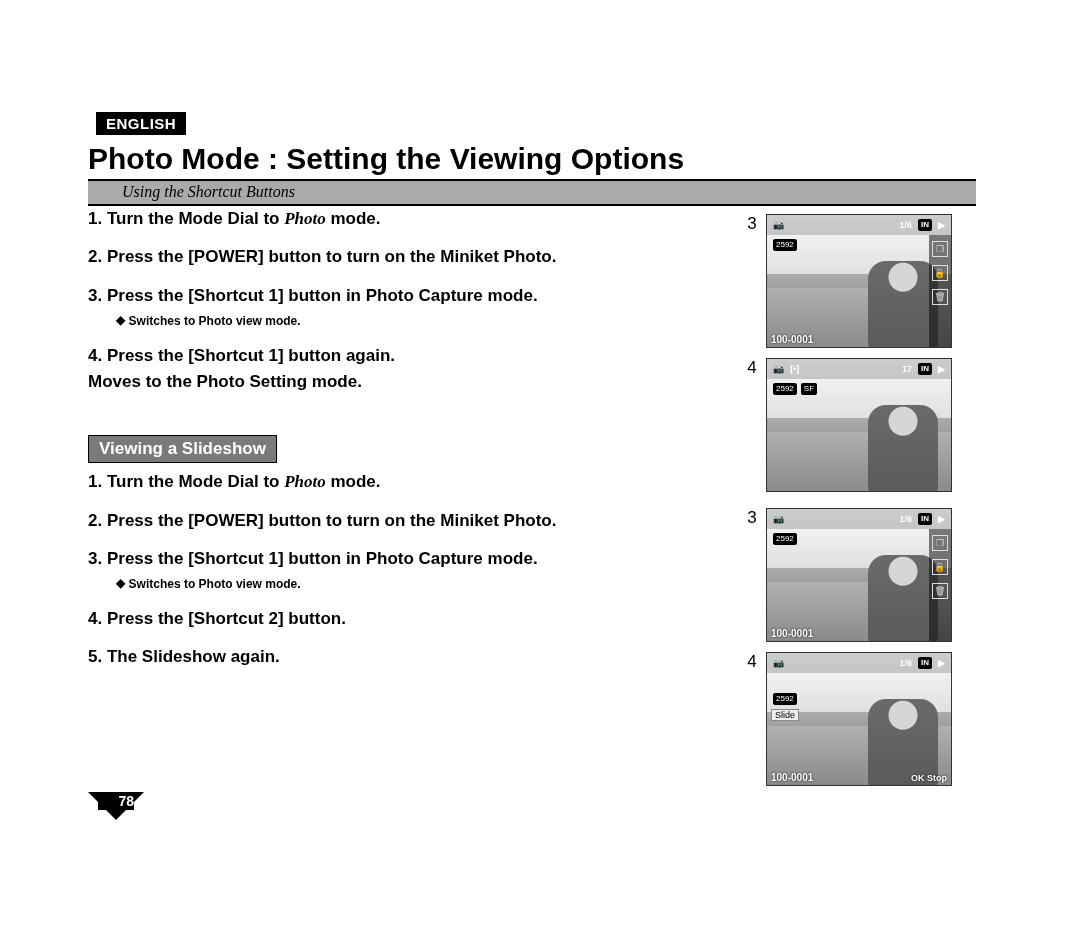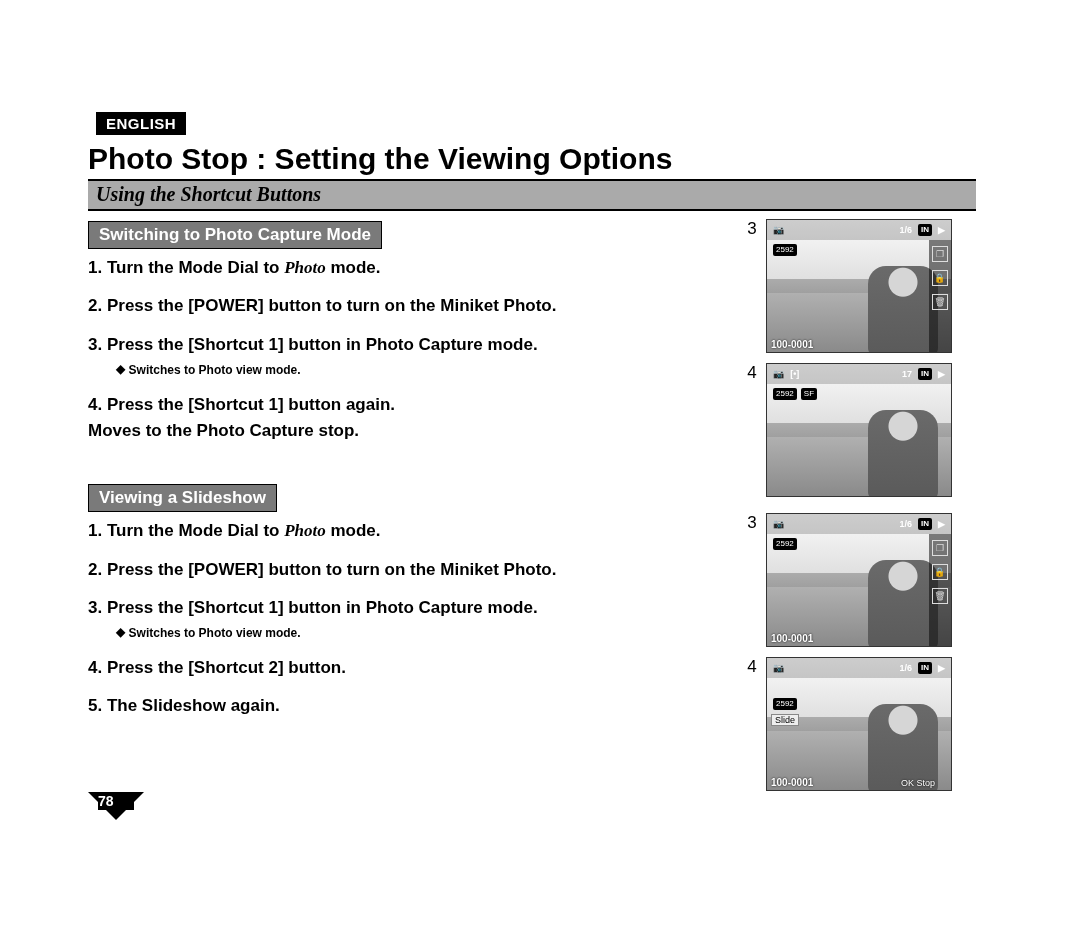--- a/index.html
+++ b/index.html
@@ -40,23 +40,24 @@
   }
   .subtitle-bar {
     background: #aaa;
     padding: 2px 8px 3px 8px;
     margin: 0;
     border-bottom: 2px solid #000;
   }
   .subtitle {
     font-family: "Times New Roman", serif;
     font-style: italic;
-    font-weight: bold;
-    font-size: 20px;
+    font-weight: normal;
+    font-size: 16px;
     color: #000;
+    margin-left: 26px;
   }
   .section-badge {
     display: inline-block;
     background: #7a7a7a;
     color: #fff;
     border: 1px solid #000;
     font-weight: bold;
     font-size: 17px;
     padding: 3px 10px;
     margin-top: 10px;
@@ -121,21 +122,21 @@
   .pn-box {
     position: absolute;
     top: -28px;
     left: -18px;
     width: 36px;
     height: 18px;
     background: #000;
     color: #fff;
     font-weight: bold;
     font-size: 14px;
-    text-align: left;
+    text-align: right;
     line-height: 18px;
   }
 
   
   .fig {
     position: relative;
     margin-bottom: 10px;
   }
   .fig .tag {
     position: absolute;
@@ -173,66 +174,65 @@
   .rightbar {
     position:absolute; right:0; top:20px; bottom:0; width:22px;
     background: rgba(0,0,0,0.5);
     display:flex; flex-direction:column; align-items:center; gap:8px; padding-top:6px;
   }
   .rico { width:14px;height:14px;border:1px solid #ddd; color:#ddd; font-size:9px; text-align:center; line-height:14px;}
   .caption {
     position:absolute; left:4px; bottom:2px; font-size:10px; color:#fff; font-weight:bold; text-shadow:0 0 2px #000;
   }
   .okstop {
-    position:absolute; right:16px; bottom:2px; font-size:9px; color:#fff; font-weight:normal; text-shadow:0 0 2px #000;
+    position:absolute; right:4px; bottom:2px; font-size:9px; color:#fff; font-weight:bold; text-shadow:0 0 2px #000;
   }
   .slide {
     position:absolute; left:4px; top:24px; font-size:9px; color:#000; background:#eee; padding:0 3px; border:1px solid #888;margin-top:32px;
   }
   .secondline {
     position:absolute; left:6px; top:24px; font-size:8px; color:#fff; display:flex; gap:4px;align-items:flex-end;
   }
 
   .clearfix::after { content:""; display:block; clear:both; }
 </style>
 </head>
 <body>
 
 <div class="page">
   <div class="lang-badge">ENGLISH</div>
-  <h1 class="title">Photo Stop : Setting the Viewing Options</h1>
+  <h1 class="title">Photo Mode : Setting the Viewing Options</h1>
   <div class="subtitle-bar">
     <span class="subtitle">Using the Shortcut Buttons</span>
   </div>
 
   <div class="content clearfix">
 
     <div class="text-col">
 
-      <div class="section-badge">Switching to Photo Capture Mode</div>
       <ol class="steps">
         <li>
           <span class="num">1.</span>
           <span>Turn the Mode Dial to </span><span class="italic">Photo</span><span> mode.</span>
         </li>
         <li>
           <span class="num">2.</span>
           <span>Press the [POWER] button to turn on the Miniket Photo.</span>
         </li>
         <li>
           <span class="num">3.</span>
           <span>Press the [Shortcut 1] button in Photo Capture mode.</span>
           <ul class="bul">
               <li>Switches to Photo view mode.</li>
             </ul>
         </li>
         <li>
           <span class="num">4.</span>
           <span>Press the [Shortcut 1] button again.</span><br>
-          <span>Moves to the Photo Capture stop.</span>
+          <span>Moves to the Photo Setting mode.</span>
         </li>
       </ol>
 
       <div style="height:18px"></div>
 
       <div class="section-badge">Viewing a Slideshow</div>
       <ol class="steps">
         <li>
           <span class="num">1.</span>
           <span>Turn the Mode Dial to </span><span class="italic">Photo</span><span> mode.</span>

